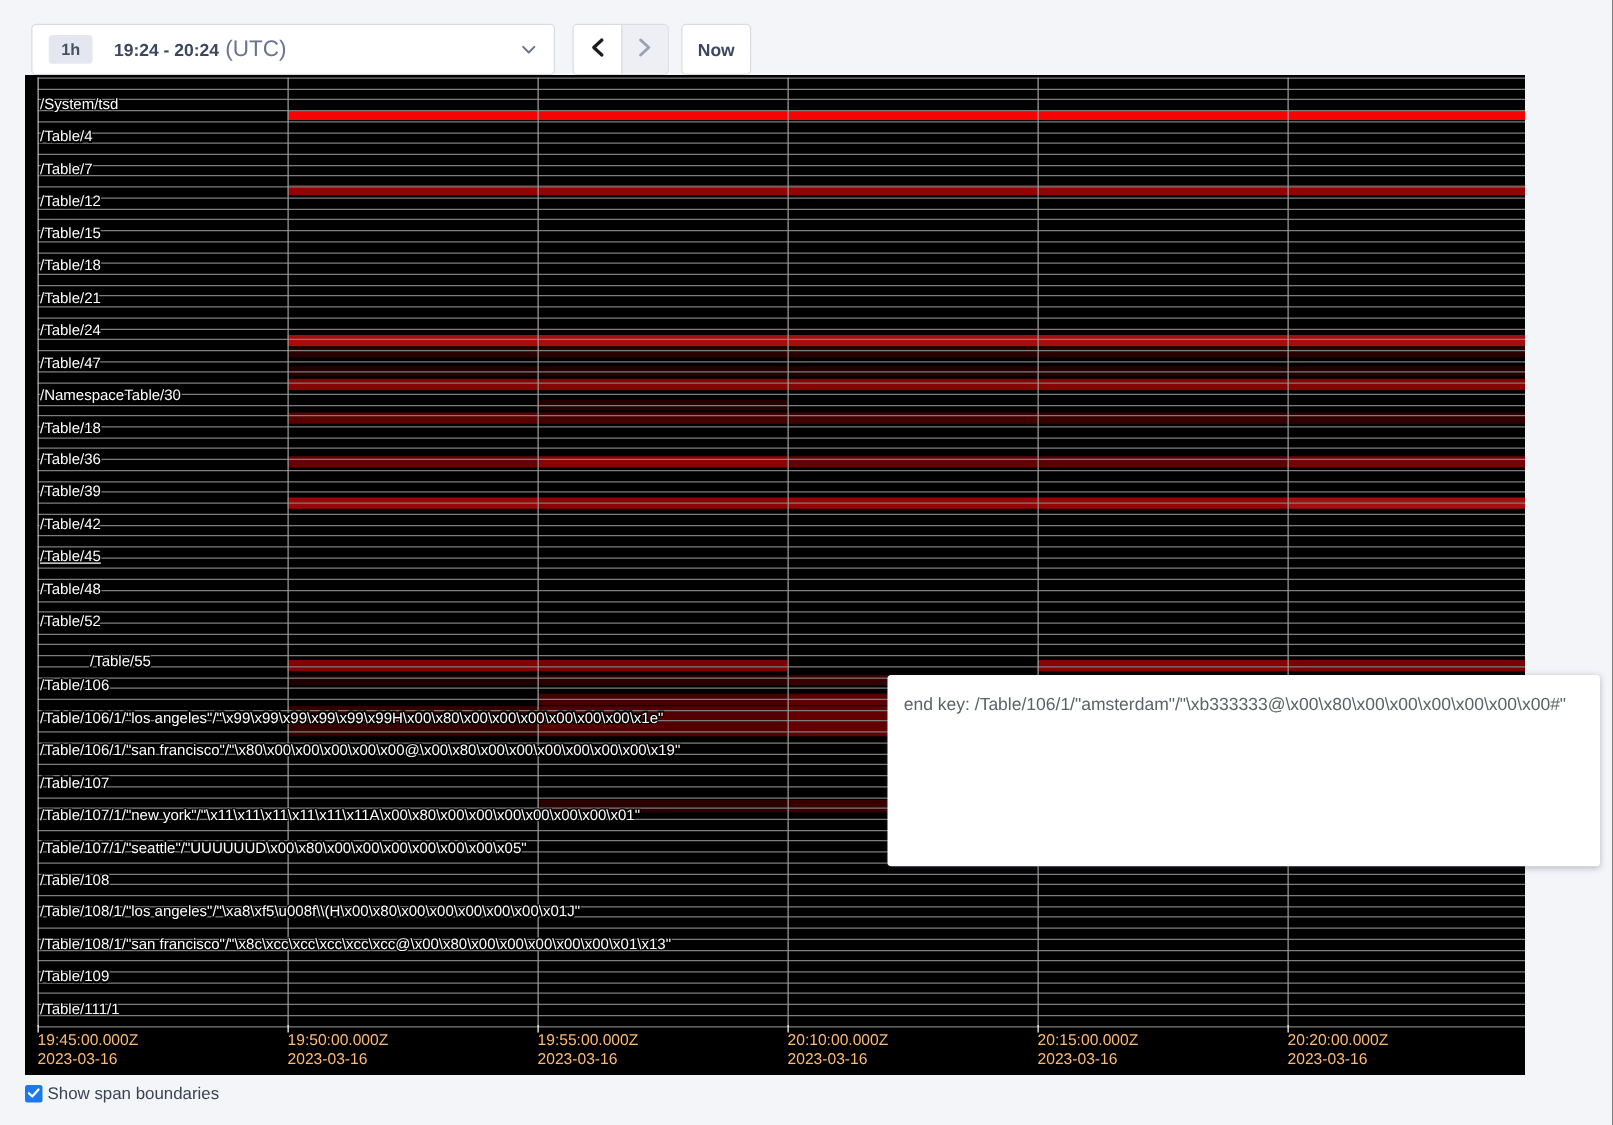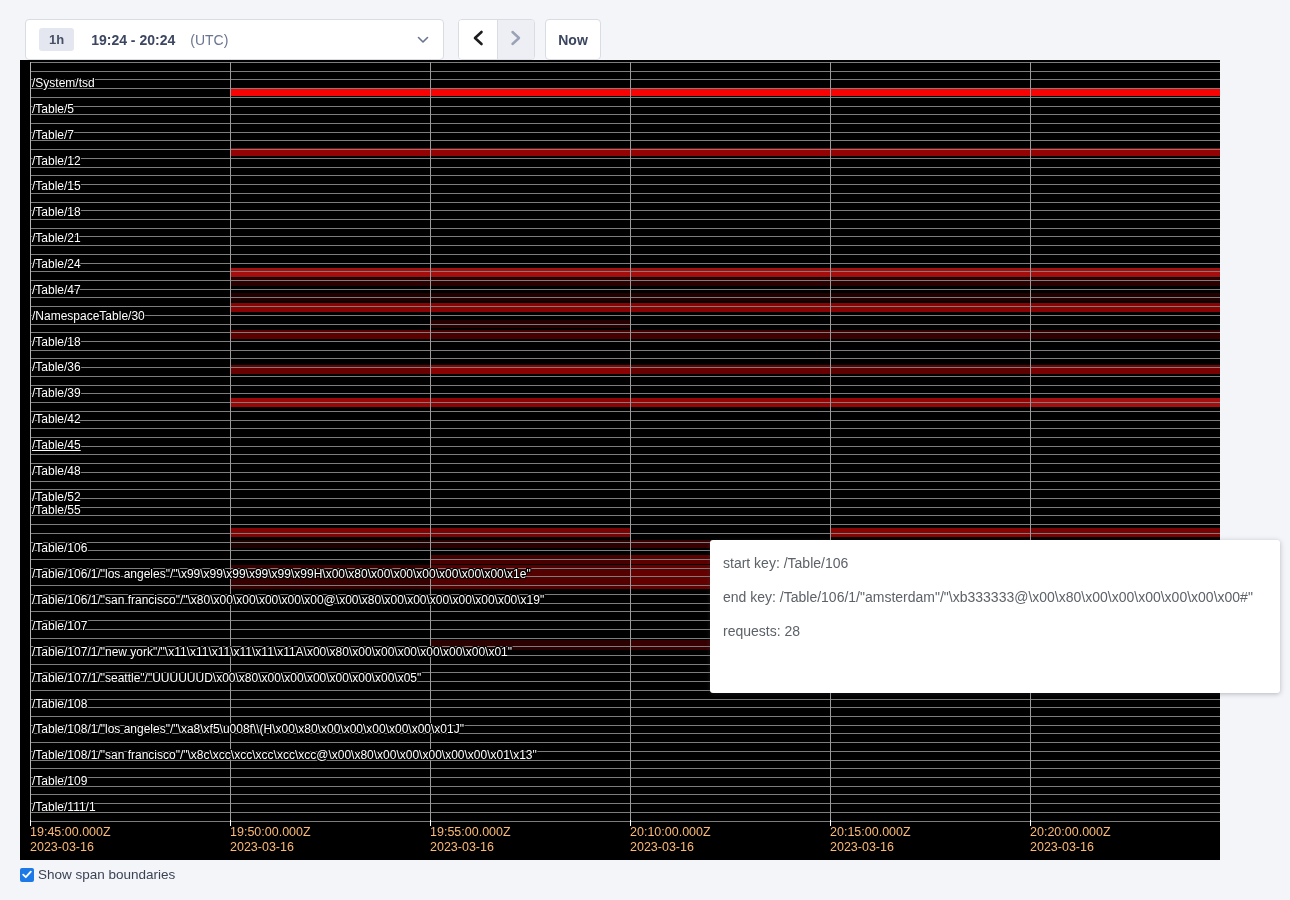--- a/index.html
+++ b/index.html
@@ -16,21 +16,21 @@
   .time-select {
     left:25px; top:19px; width:419px; height:41px;
     background:#fff; border:1px solid #d9dce3; border-radius:4px;
     display:flex; align-items:center; cursor:pointer;
   }
   .range-badge {
     margin-left:13px; background:#e4e7f0; color:#475166;
     font-size:13px; font-weight:bold; padding:4px 10px; border-radius:3px;
   }
   .range-text { margin-left:17px; font-size:14px; font-weight:bold; color:#3b4660; }
-  .range-zone { margin-left:15px; font-size:14px; color:#6a7490; }
+  .range-zone { margin-left:5px; font-size:18px; color:#6a7490; }
   .select-caret { margin-left:auto; margin-right:14px; display:flex; }
 
   .nav-group {
     left:458px; top:19px; width:77px; height:41px;
     display:flex; border-radius:4px; overflow:hidden;
     border:1px solid #d9dce3; background:#fff;
   }
   .nav-btn {
     width:38px; height:100%; display:flex; align-items:center; justify-content:center;
     background:#fff; border:none; cursor:pointer;
@@ -243,37 +243,37 @@
     <div class="hline" style="top: 743.2px; z-index: 2;"></div>
     <div class="hline" style="top: 751.92px; z-index: 2;"></div>
     <div class="hline" style="top: 760.64px; z-index: 2;"></div>
     <div class="vline" style="left: 10px; background: rgb(181, 181, 181); z-index: 3;"></div>
     <div class="vline" style="left: 210px; z-index: 3;"></div>
     <div class="vline" style="left: 410px; z-index: 3;"></div>
     <div class="vline" style="left: 610px; z-index: 3;"></div>
     <div class="vline" style="left: 810px; z-index: 3;"></div>
     <div class="vline" style="left: 1010px; z-index: 3;"></div>
     <div class="rowlabel" style="top: 17px;">/System/tsd</div>
-    <div class="rowlabel" style="top: 42.857px;">/Table/5</div>
+    <div class="rowlabel" style="top: 42.857px;">/Table/4</div>
     <div class="rowlabel" style="top: 68.714px;">/Table/7</div>
     <div class="rowlabel" style="top: 94.571px;">/Table/12</div>
     <div class="rowlabel" style="top: 120.428px;">/Table/15</div>
     <div class="rowlabel" style="top: 146.285px;">/Table/18</div>
     <div class="rowlabel" style="top: 172.142px;">/Table/21</div>
     <div class="rowlabel" style="top: 197.999px;">/Table/24</div>
     <div class="rowlabel" style="top: 223.856px;">/Table/47</div>
     <div class="rowlabel" style="top: 249.713px;">/NamespaceTable/30</div>
     <div class="rowlabel" style="top: 275.57px;">/Table/18</div>
     <div class="rowlabel" style="top: 301.427px;">/Table/36</div>
     <div class="rowlabel" style="top: 327.284px;">/Table/39</div>
     <div class="rowlabel" style="top: 353.141px;">/Table/42</div>
     <div class="rowlabel" style="top: 378.998px; text-decoration: underline;">/Table/45</div>
     <div class="rowlabel" style="top: 404.855px;">/Table/48</div>
     <div class="rowlabel" style="top: 430.712px;">/Table/52</div>
-    <div class="rowlabel" style="top: 444px;">/Table/55</div>
+    <div class="rowlabel" style="top: 463px; padding-left: 40px;">/Table/55</div>
     <div class="rowlabel" style="top: 482.426px;">/Table/106</div>
     <div class="rowlabel" style="top: 508.283px;">/Table/106/1/"los angeles"/"\x99\x99\x99\x99\x99\x99H\x00\x80\x00\x00\x00\x00\x00\x00\x1e"</div>
     <div class="rowlabel" style="top: 534.14px;">/Table/106/1/"san francisco"/"\x80\x00\x00\x00\x00\x00@\x00\x80\x00\x00\x00\x00\x00\x00\x19"</div>
     <div class="rowlabel" style="top: 559.997px;">/Table/107</div>
     <div class="rowlabel" style="top: 585.854px;">/Table/107/1/"new york"/"\x11\x11\x11\x11\x11\x11A\x00\x80\x00\x00\x00\x00\x00\x00\x01"</div>
     <div class="rowlabel" style="top: 611.711px;">/Table/107/1/"seattle"/"UUUUUUD\x00\x80\x00\x00\x00\x00\x00\x00\x05"</div>
     <div class="rowlabel" style="top: 637.568px;">/Table/108</div>
     <div class="rowlabel" style="top: 663.425px;">/Table/108/1/"los angeles"/"\xa8\xf5\u008f\\(H\x00\x80\x00\x00\x00\x00\x00\x01J"</div>
     <div class="rowlabel" style="top: 689.282px;">/Table/108/1/"san francisco"/"\x8c\xcc\xcc\xcc\xcc\xcc@\x00\x80\x00\x00\x00\x00\x00\x01\x13"</div>
     <div class="rowlabel" style="top: 715.139px;">/Table/109</div>
@@ -304,23 +304,21 @@
       <div>2023-03-16</div>
     </div>
     <div class="tick" style="left: 1010px; z-index: 4;"></div>
     <div class="ticklabel" style="left: 1010px; z-index: 4;">
       <div>20:20:00.000Z</div>
       <div>2023-03-16</div>
     </div>
   </div>
 
 <div class="abs kv-tooltip">
-  <div class="tline">start key: /Table/106</div>
   <div class="tline">end key: /Table/106/1/"amsterdam"/"\xb333333@\x00\x80\x00\x00\x00\x00\x00\x00#"</div>
-  <div class="tline">requests: 28</div>
 </div>
 
 <div class="abs footer-row">
   <span class="checkbox">
     <svg width="10" height="9" viewBox="0 0 10 9">
         <polyline points="1.2,4.6 3.8,7.2 8.8,1.6" fill="none" stroke="#fff" stroke-width="1.8" stroke-linecap="round" stroke-linejoin="round"></polyline>
       </svg>
   </span>
   <span class="checkbox-label">Show span boundaries</span>
 </div>

